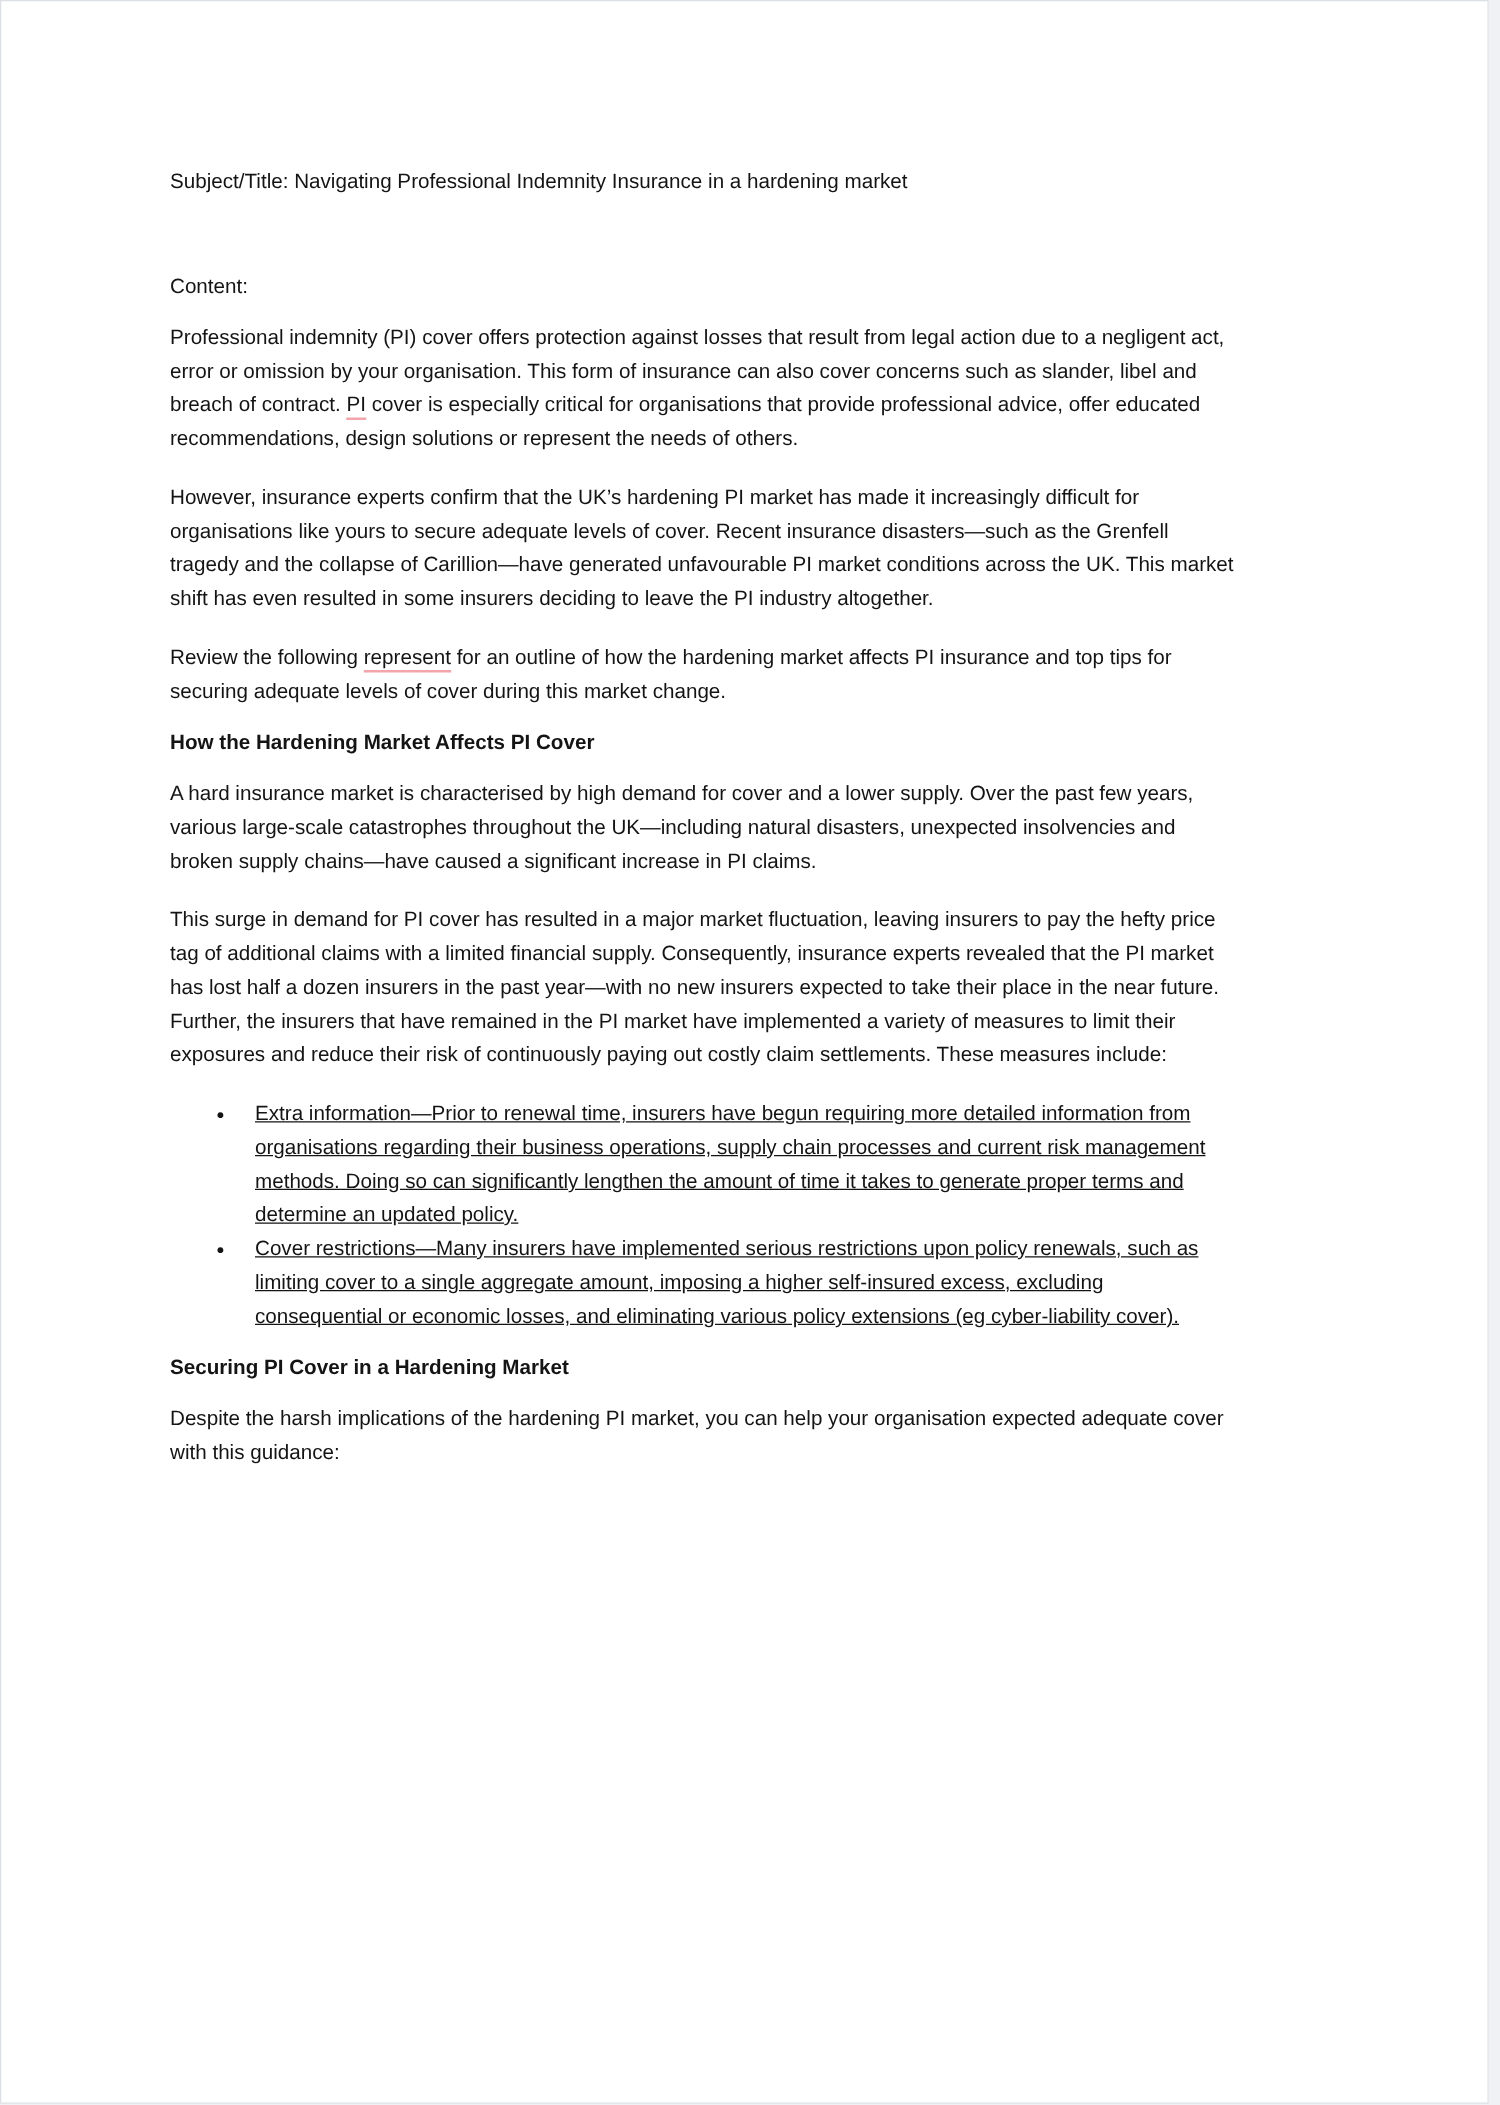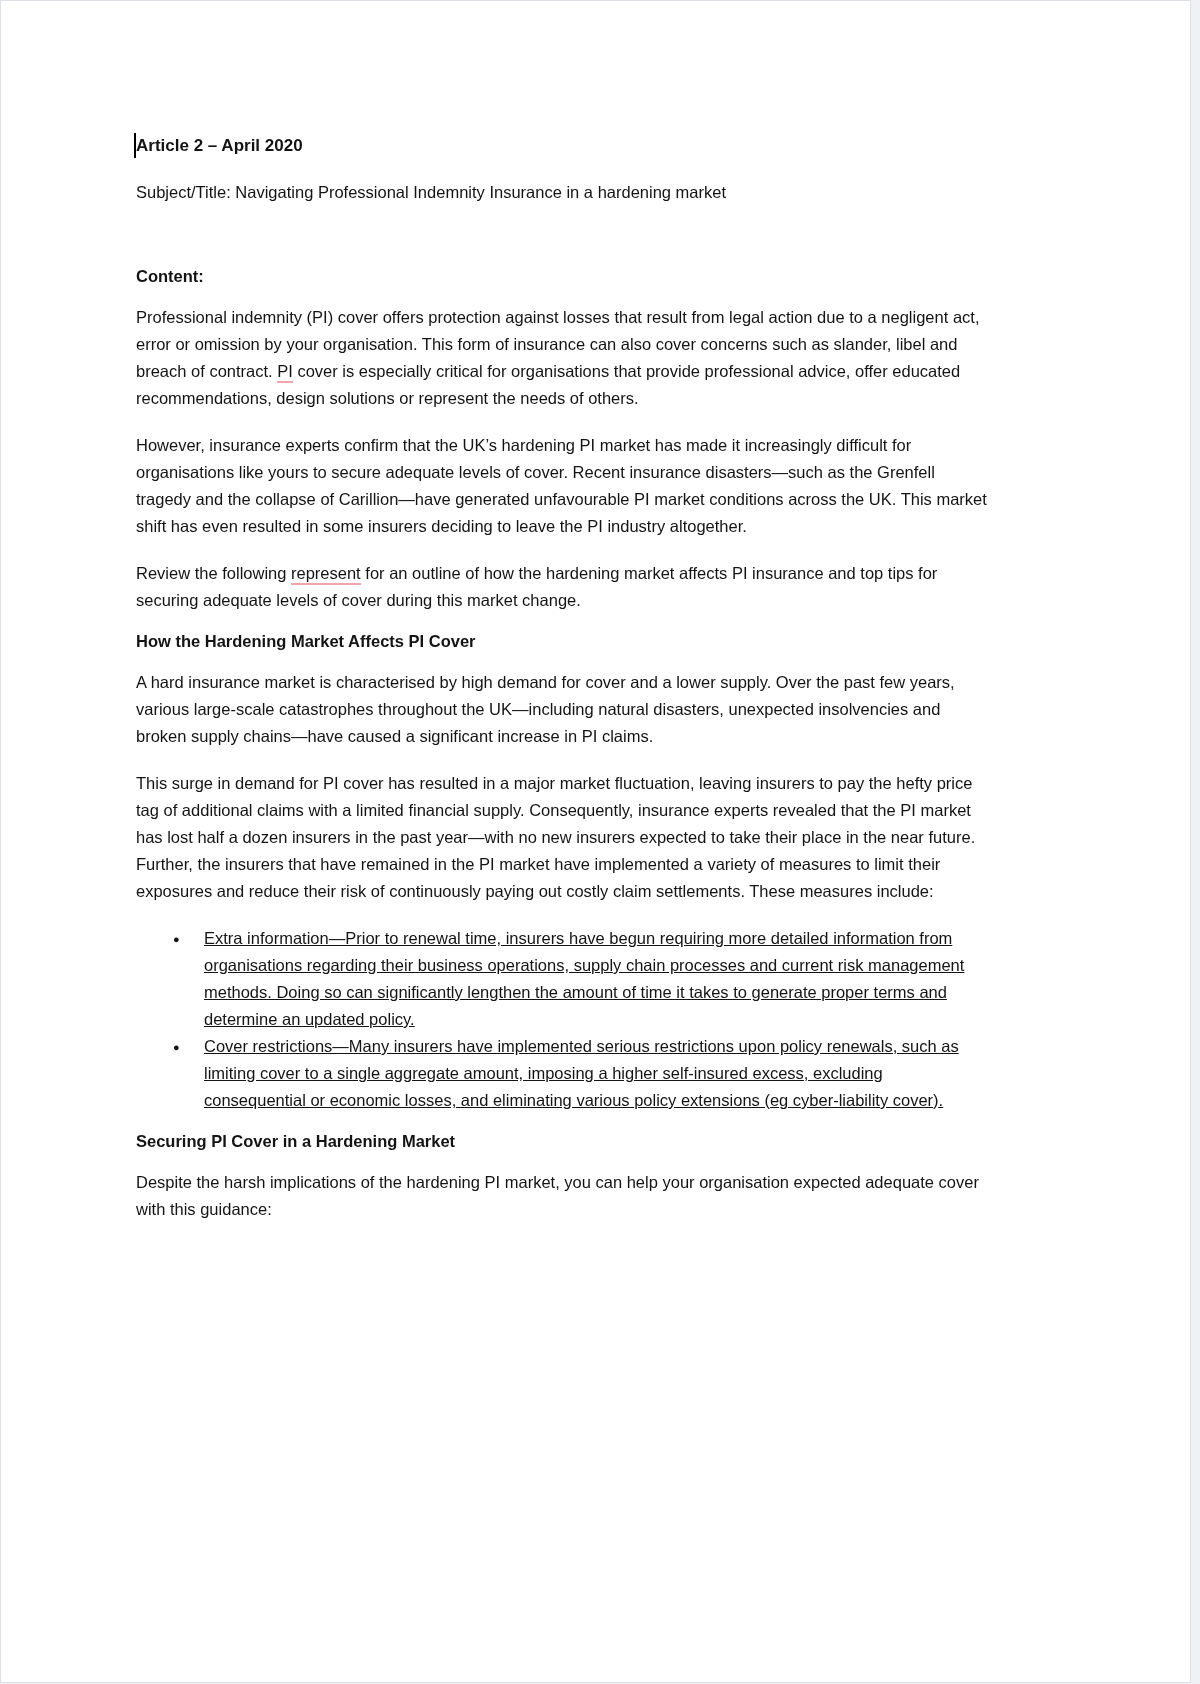--- a/index.html
+++ b/index.html
@@ -52,21 +52,21 @@
   }
   .caret {
     position: absolute;
     left: -2px;
     top: 1px;
     width: 2px;
     height: 25px;
     background: #000;
   }
   .subject-line { margin: 0 0 57px 0 !important; }
-  .content-label { font-weight: 700; margin: 0 0 14px 0 !important; }
+  .content-label { font-weight: 400; margin: 0 0 14px 0 !important; }
   .section-heading {
     font-weight: 700;
     margin: 0 0 14px 0 !important;
   }
   .tight { margin-bottom: 14px !important; }
   .spell {
     border-bottom: 2px solid var(--spellcheck-underline);
     padding-bottom: 1px;
     margin-top: 28px;
   }
@@ -89,24 +89,20 @@
     font-size: 11px;
     color: var(--text);
   }
 </style>
 </head>
 <body>
 
 <div class="page">
   <div class="content">
 
-    <p class="doc-title">
-      <span class="caret"></span>
-      <span>Article 2 – April 2020</span>
-    </p>
 
     <p class="subject-line">
       <span class="b">Subject/Title:</span><span> Navigating Professional Indemnity Insurance in a hardening market</span>
     </p>
 
     <p class="content-label">Content:</p>
 
     <p>
       <span>Professional indemnity (PI) cover offers protection against losses that result from legal action due to a negligent act, error or omission by your organisation. This form of insurance can also cover concerns such as slander, libel and breach of contract. </span><span class="spell">PI</span><span> cover is especially critical for organisations that provide professional advice, offer educated recommendations, design solutions or represent the needs of others.</span>
     </p>

